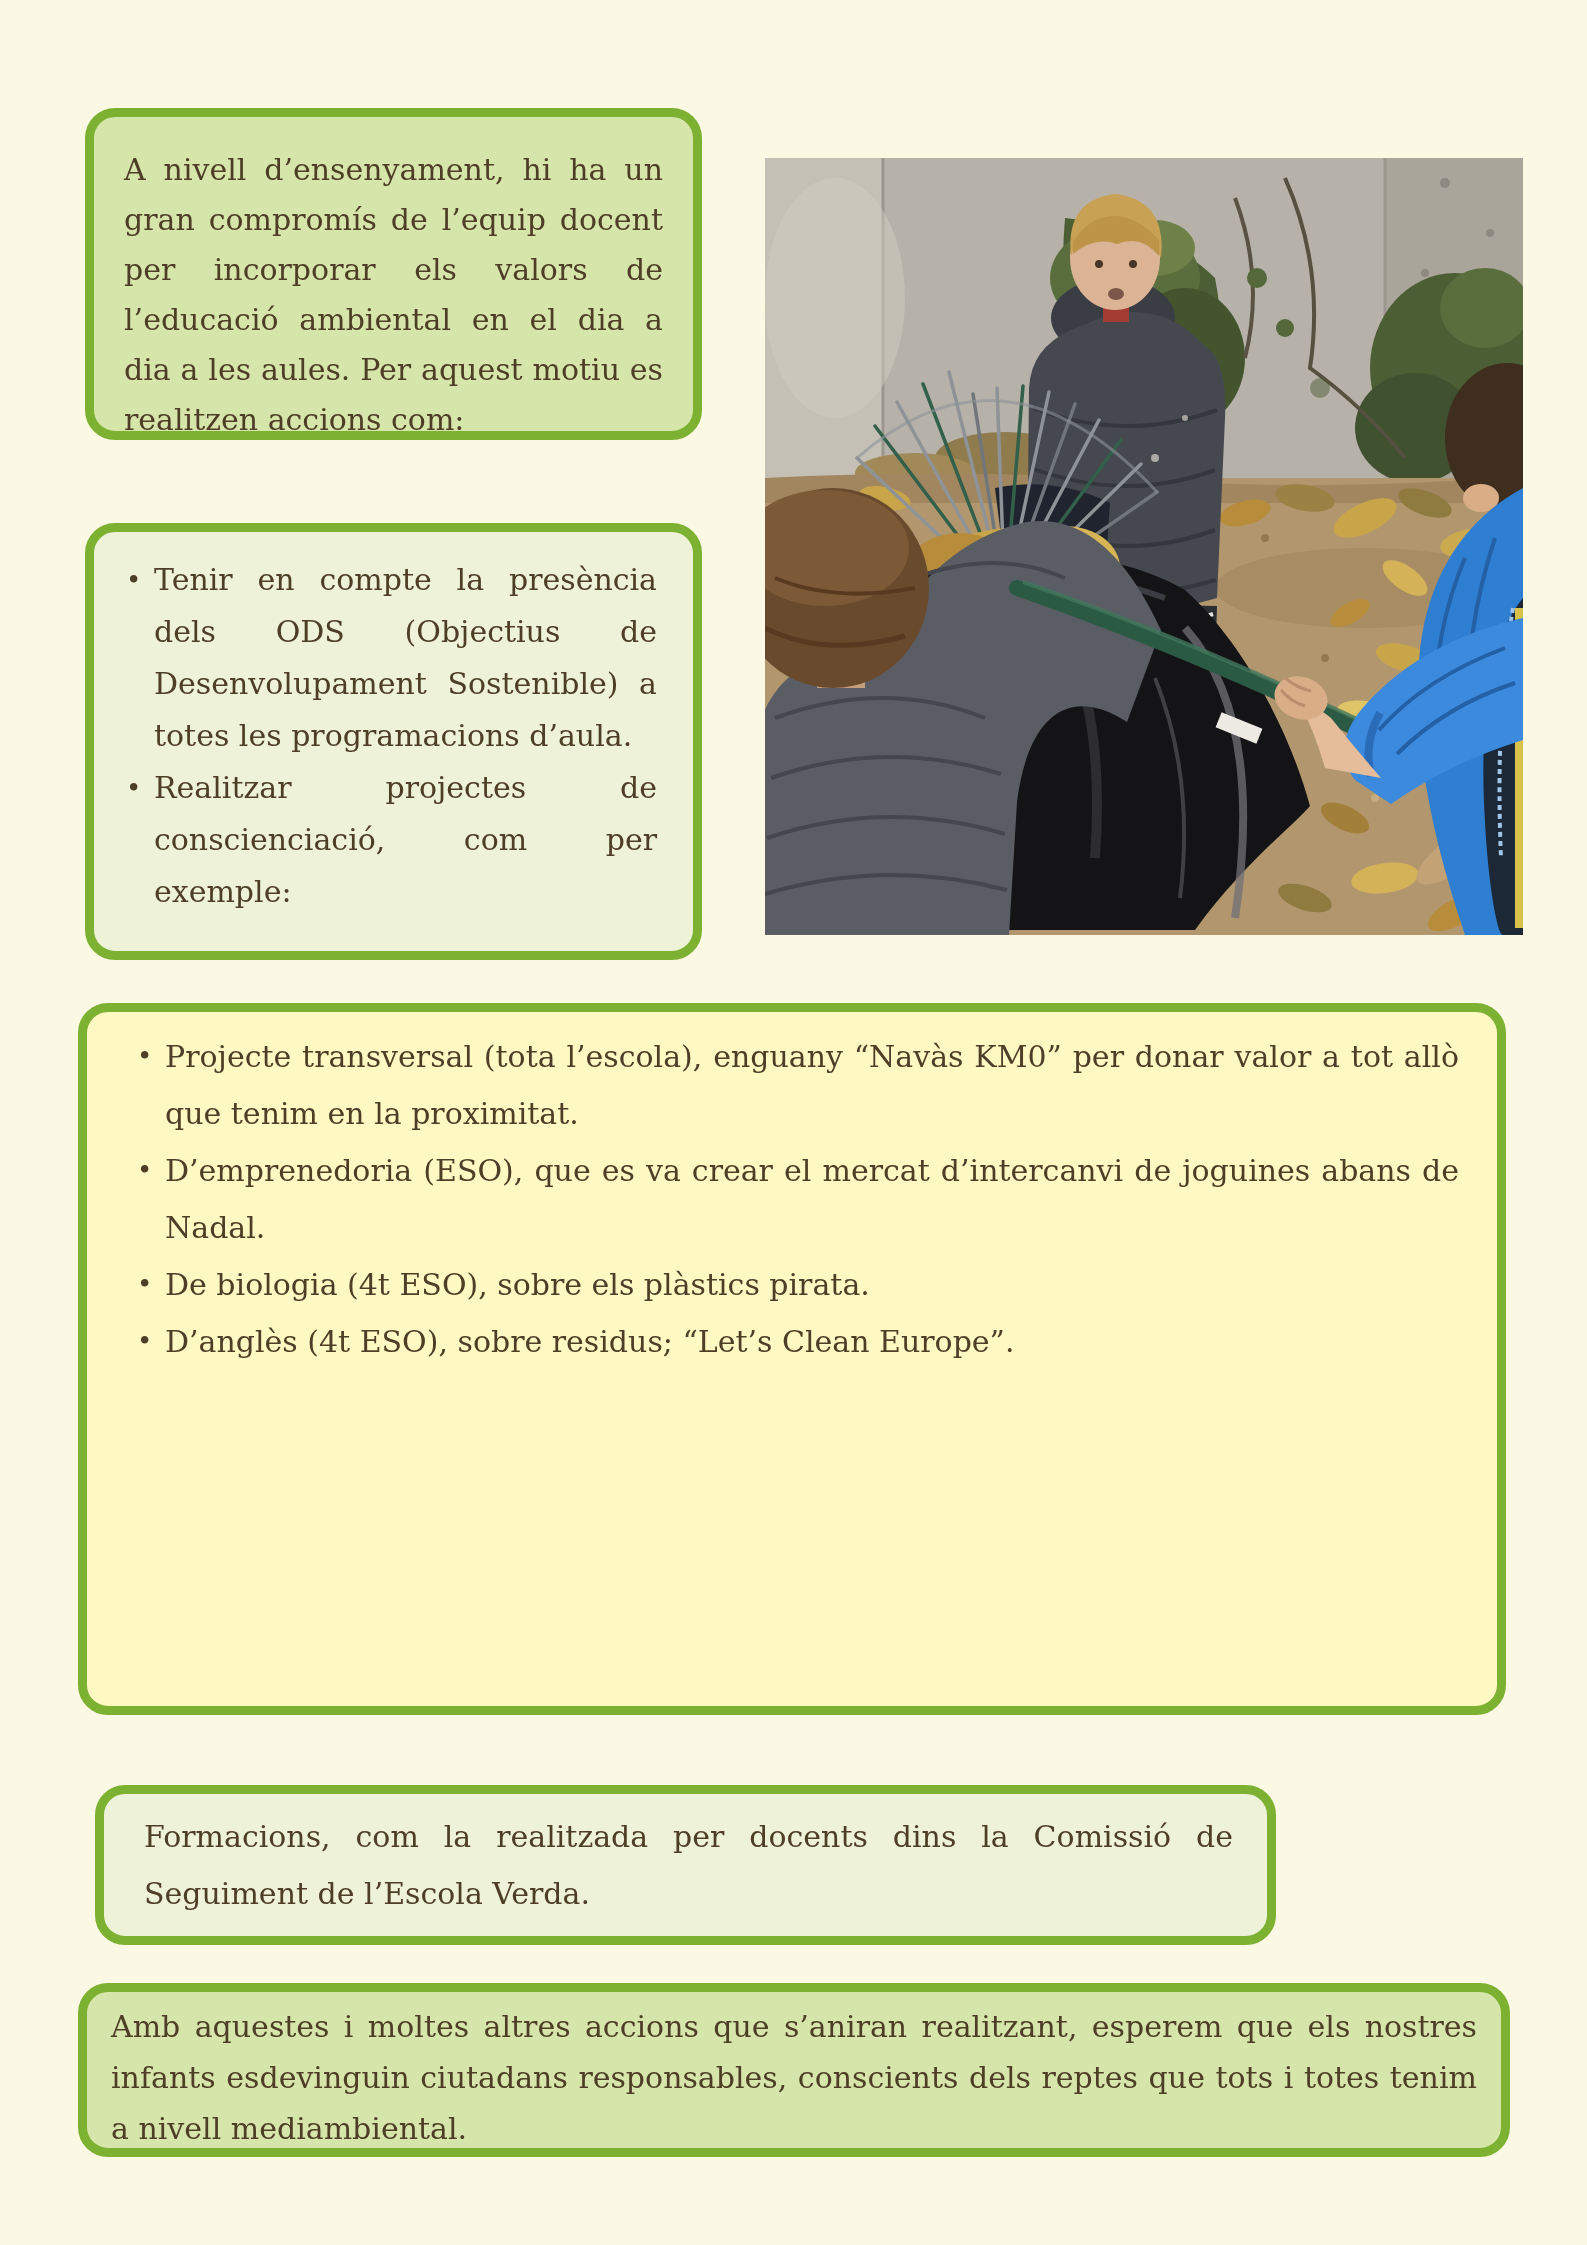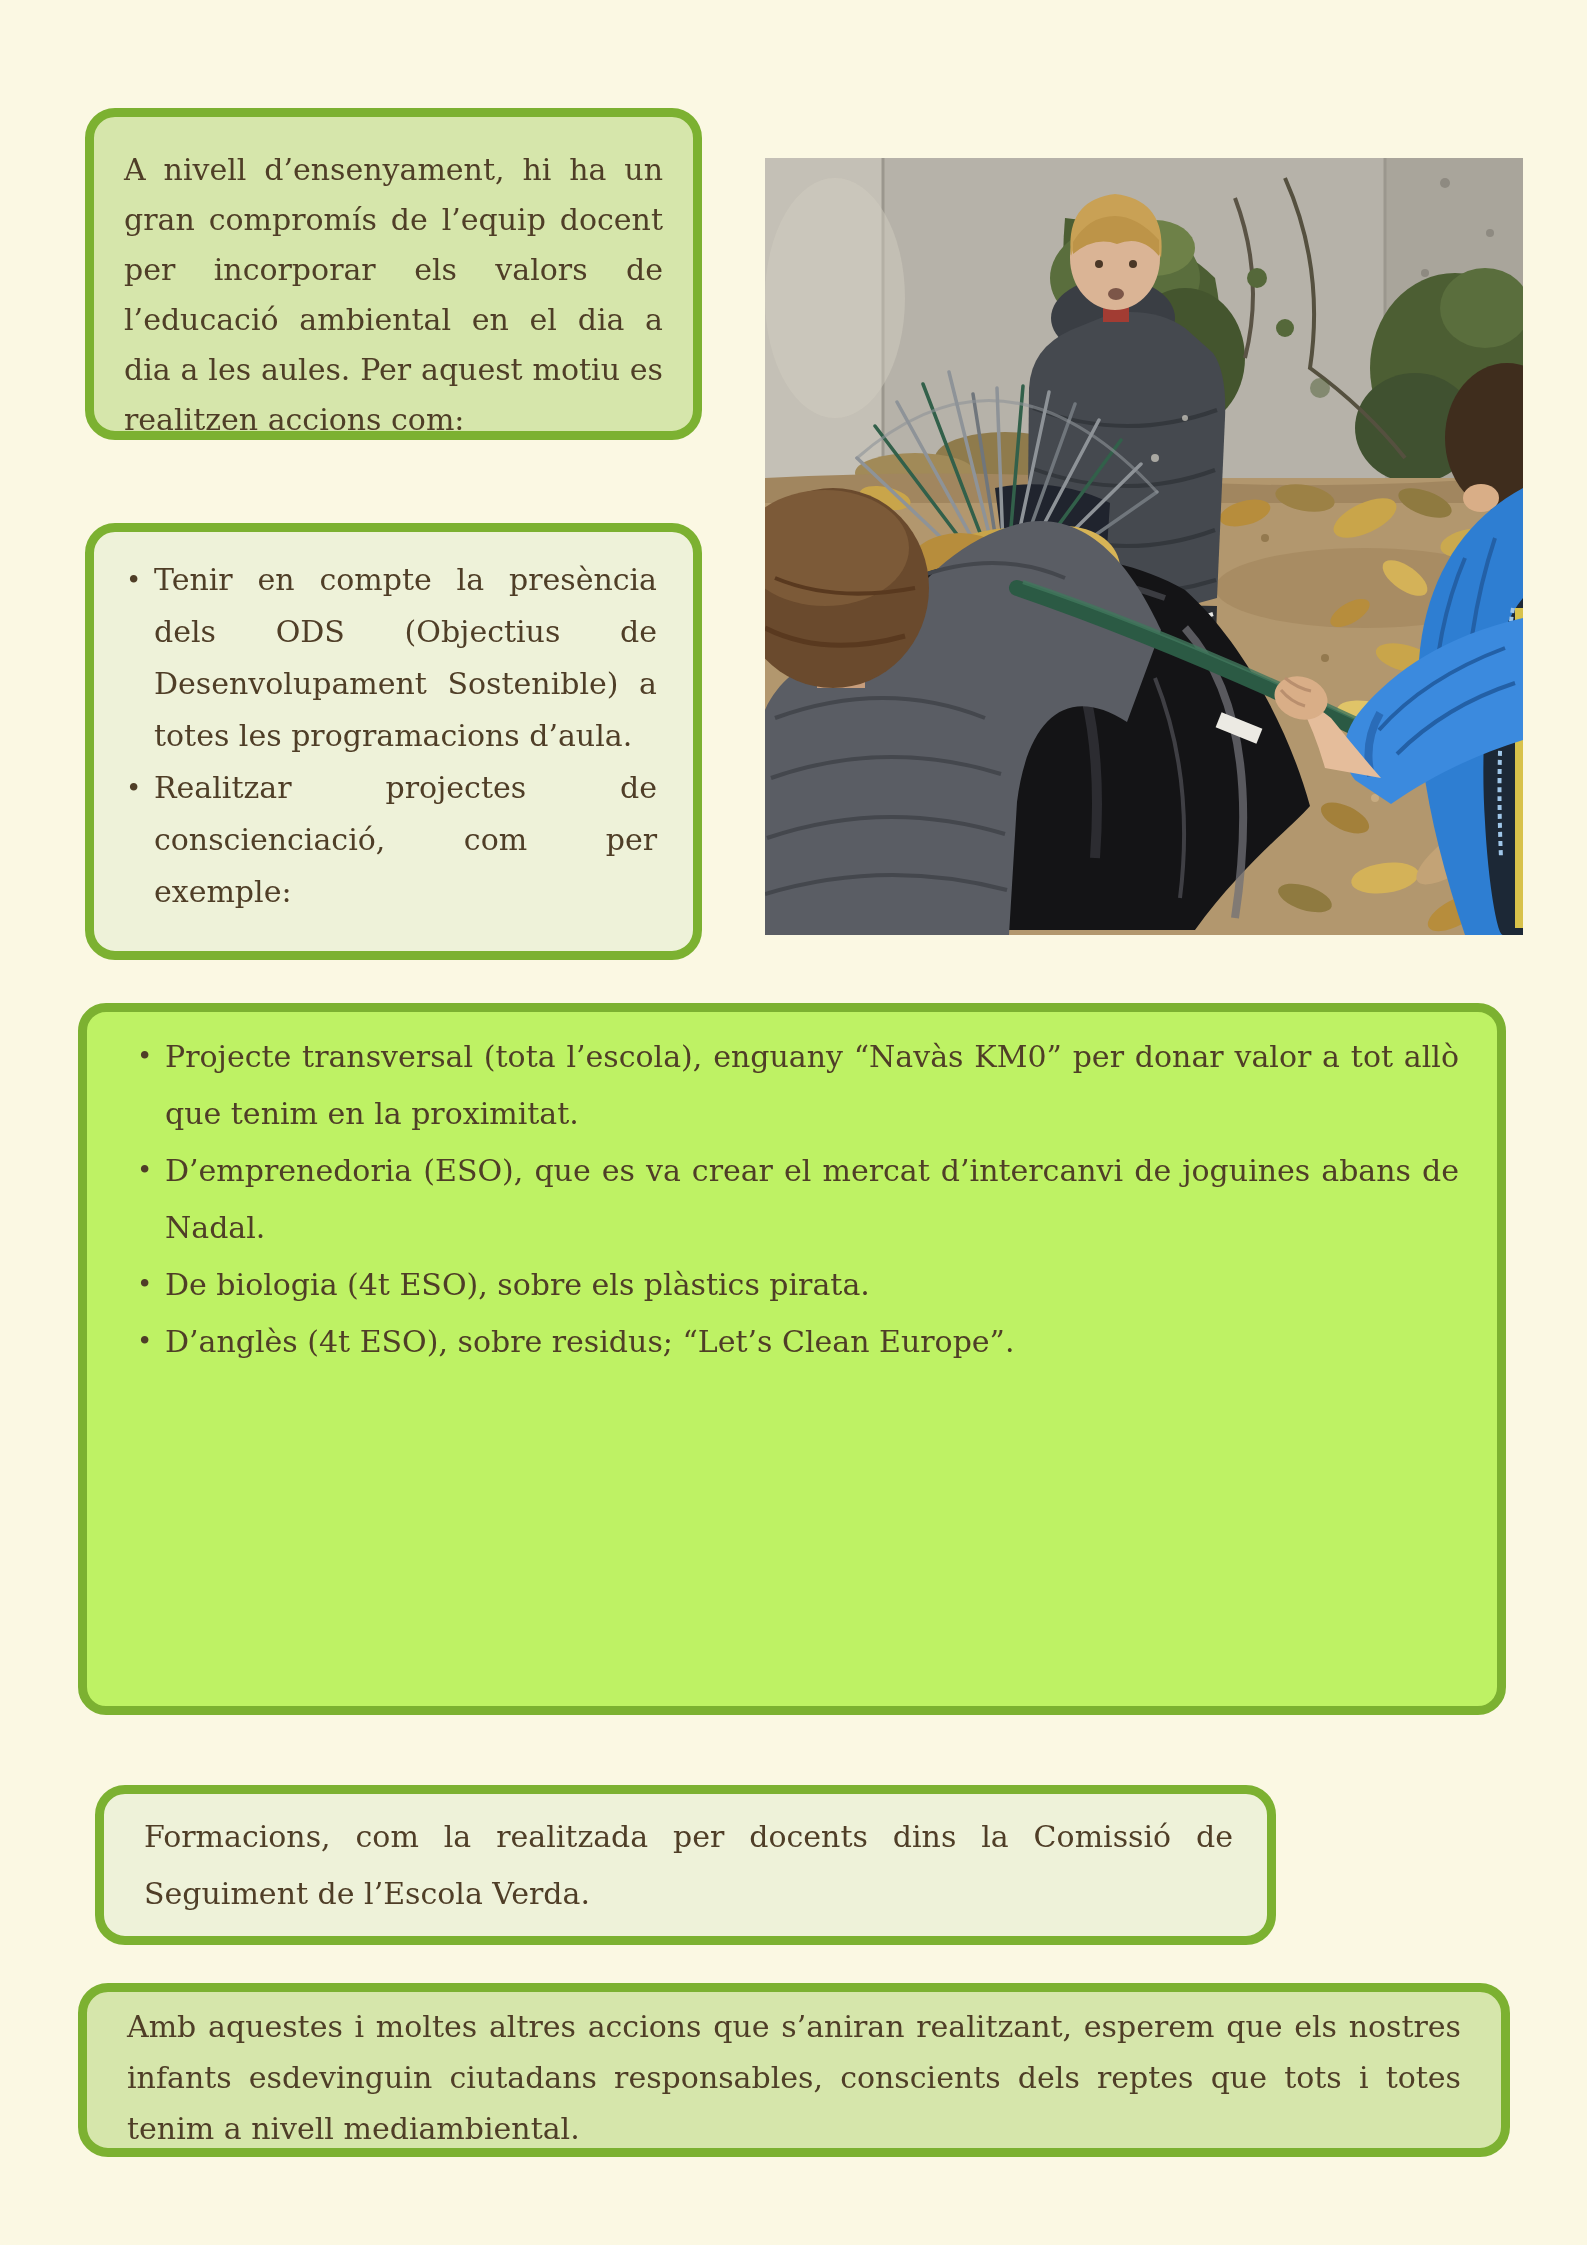--- a/index.html
+++ b/index.html
@@ -13,27 +13,27 @@
     position:absolute;
     box-sizing:border-box;
     border:9px solid #7cb131;
     border-radius:30px;
     color:#4f3e27;
     font-size:30px;
     overflow:hidden;
   }
   .box.green{background:#d6e6ab;}
   .box.pale{background:#eef2d9;}
-  .box.cream{background:#bef264;border-radius:28px;}
+  .box.cream{background:#fef9c3;}
   .box p{margin:0;text-align:justify;}
   #intro-box{left:85px;top:108px;width:617px;height:332px;padding:28px 30px;line-height:50px;}
   #actions-box{left:85px;top:523px;width:617px;height:437px;padding:22px 36px 0 24px;line-height:52px;}
   #projects-box{left:78px;top:1003px;width:1428px;height:712px;padding:16px 38px 0 42px;line-height:57px;}
   #formations-box{left:95px;top:1785px;width:1181px;height:160px;padding:14px 34px 0 40px;line-height:57px;}
-  #closing-box{left:78px;top:1983px;width:1432px;height:174px;padding:9px 40px;line-height:51px;}
+  #closing-box{left:78px;top:1983px;width:1432px;height:174px;padding:9px 24px;line-height:51px;}
   ul.bullets{list-style:none;margin:0;padding:0;}
   ul.bullets li{
     position:relative;
     padding-left:36px;
     text-align:justify;
   }
   ul.bullets li::before{
     content:"\2022";
     position:absolute;
     left:8px;

